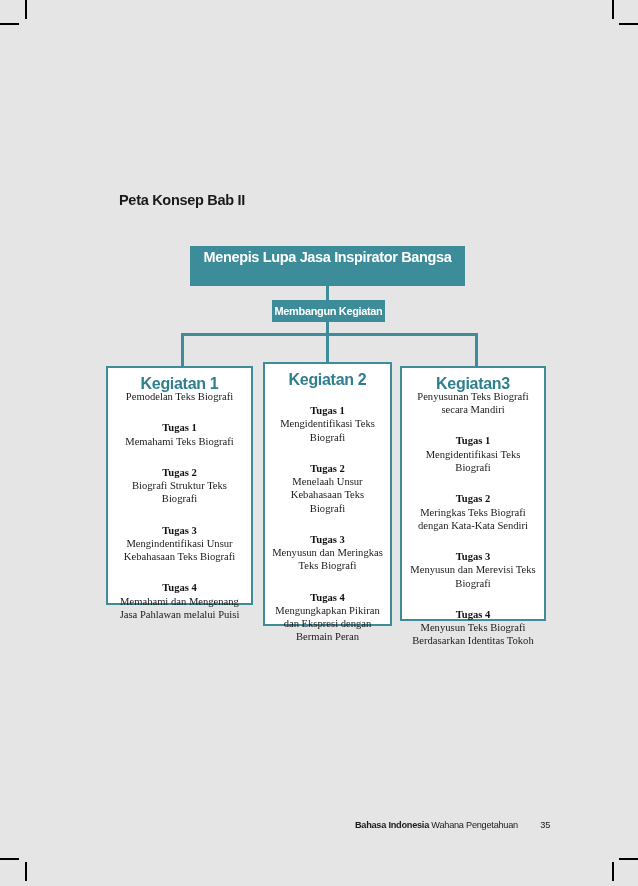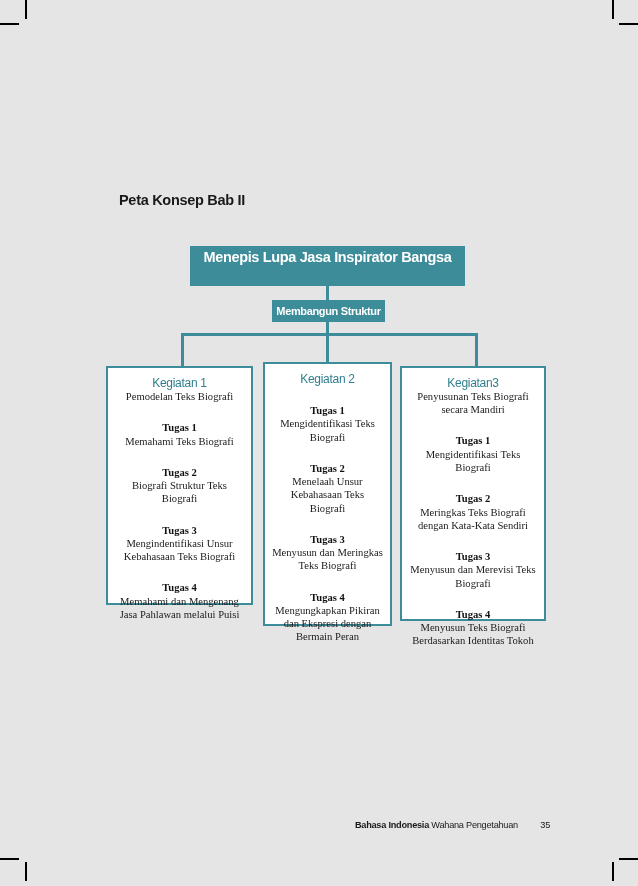--- a/index.html
+++ b/index.html
@@ -103,22 +103,22 @@
     color: #1a1a1a;
     padding: 9px 7px 9px 7px;
   }
   #col-box-1 { left: 106px; top: 366px; width: 147px; height: 239px; }
   #col-box-2 { left: 263px; top: 362px; width: 129px; height: 264px; }
   #col-box-3 { left: 400px; top: 366px; width: 146px; height: 255px; }
 
   .kegiatan-title {
     color: #2f7f8e;
     font-family: "Liberation Sans", sans-serif;
-    font-weight: normal;
-    font-size: 12px;
+    font-weight: bold;
+    font-size: 16px;
     letter-spacing: -0.3px;
     line-height: 13px;
   }
   .kegiatan-sub {
     color: #1a1a1a;
     line-height: 13.2px;
   }
   .task-block { margin-top: 18px; }
   .task-label {
     font-weight: bold;
@@ -157,21 +157,21 @@
   <div class="crop h crop-br-h"></div>
 
   <div id="page-title">Peta Konsep Bab II</div>
 
   <div id="chapter-box" class="teal-box">
     <div>Menepis Lupa Jasa Inspirator Bangsa</div>
   </div>
 
   <div id="conn-stem-1" class="conn v"></div>
 
-  <div id="context-box" class="teal-box">Membangun Struktur</div>
+  <div id="context-box" class="teal-box">Membangun Kegiatan</div>
 
   <div id="conn-stem-2" class="conn v"></div>
   <div id="conn-bar" class="conn h"></div>
   <div id="conn-drop-1" class="conn v"></div>
   <div id="conn-drop-2" class="conn v"></div>
   <div id="conn-drop-3" class="conn v"></div>
 
   <div id="col-box-1" class="col-box">
     <div class="kegiatan-title">Kegiatan 1</div>
     <div class="kegiatan-sub">Pemodelan Teks Biografi</div>

